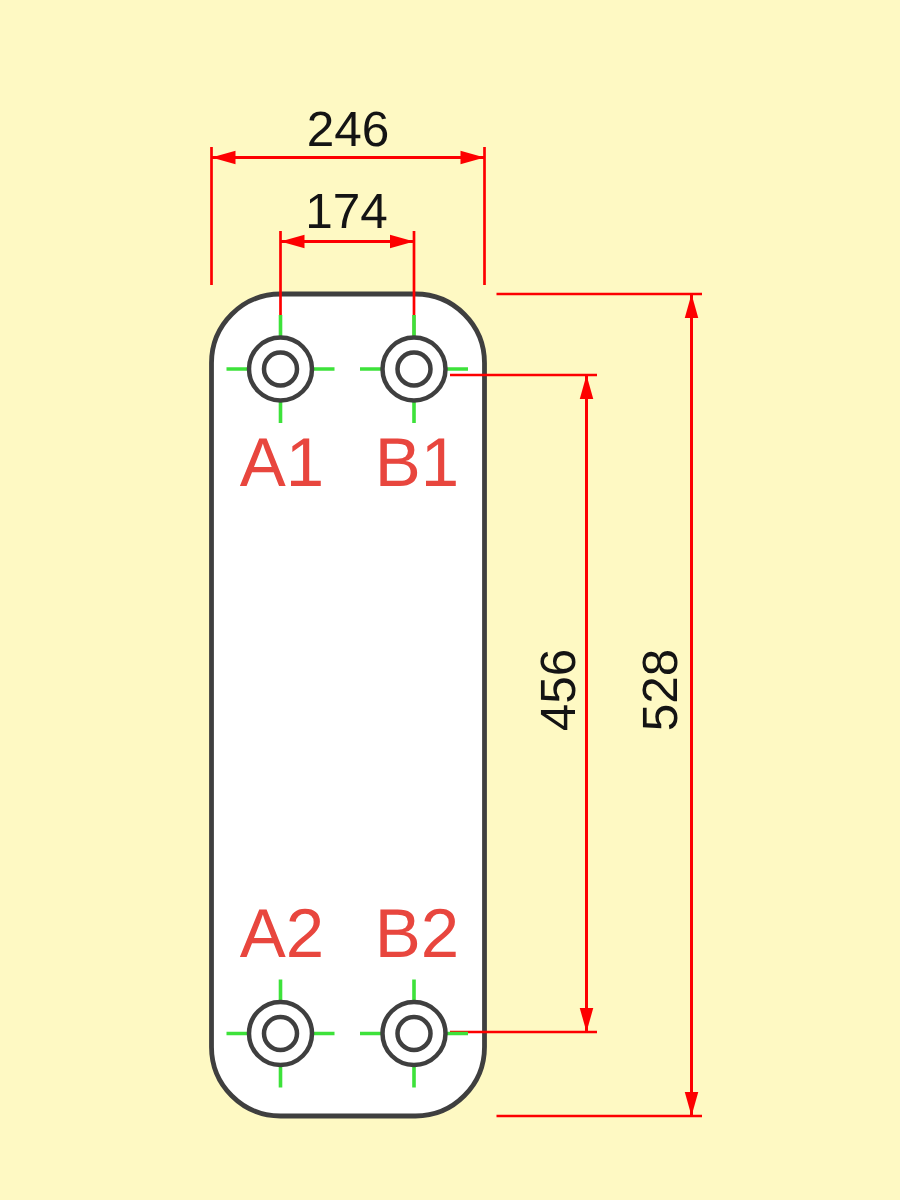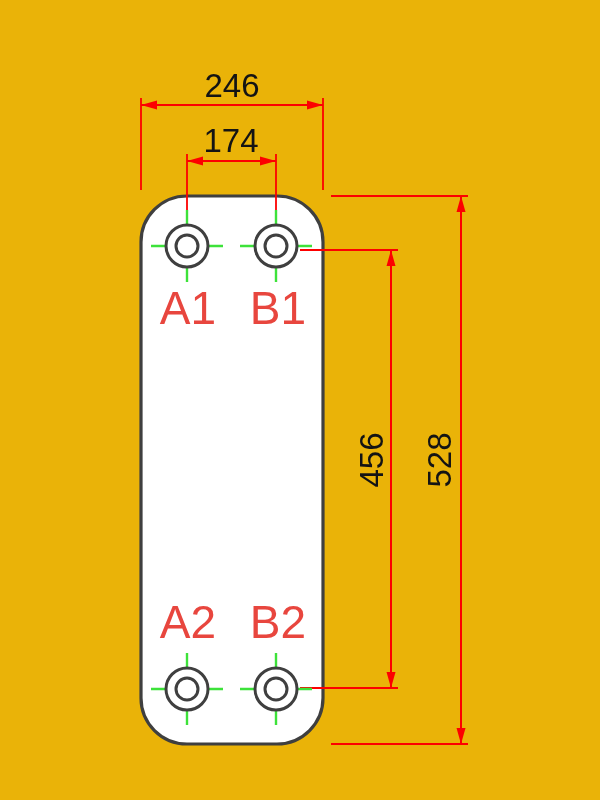--- a/index.html
+++ b/index.html
@@ -5,21 +5,21 @@
   html, body {
     margin: 0;
     padding: 0;
     background: #ffffff;
     font-family: "Liberation Sans", "DejaVu Sans", sans-serif;
   }
   #stage {
     position: relative;
     width: 600px;
     height: 800px;
-    background: #eab308;
+    background: #fef9c3;
     overflow: hidden;
   }
   svg { display: block; }
 
   .plate        { fill: #ffffff; stroke-width: 3.2; }
   .port-ring    { fill: #ffffff; stroke-width: 3; }
   .centerline   { stroke-width: 2.4; stroke-linecap: butt; }
   .dimline      { stroke-width: 2; }
   .extline      { stroke-width: 1.8; }
   .arrow        { stroke: none; }

